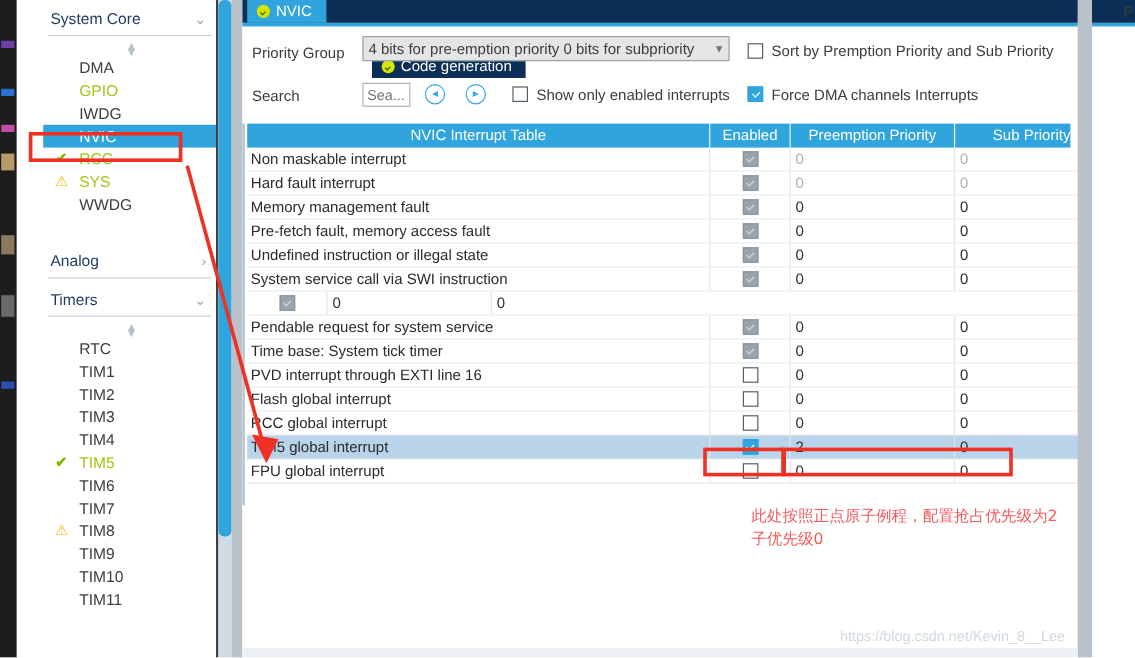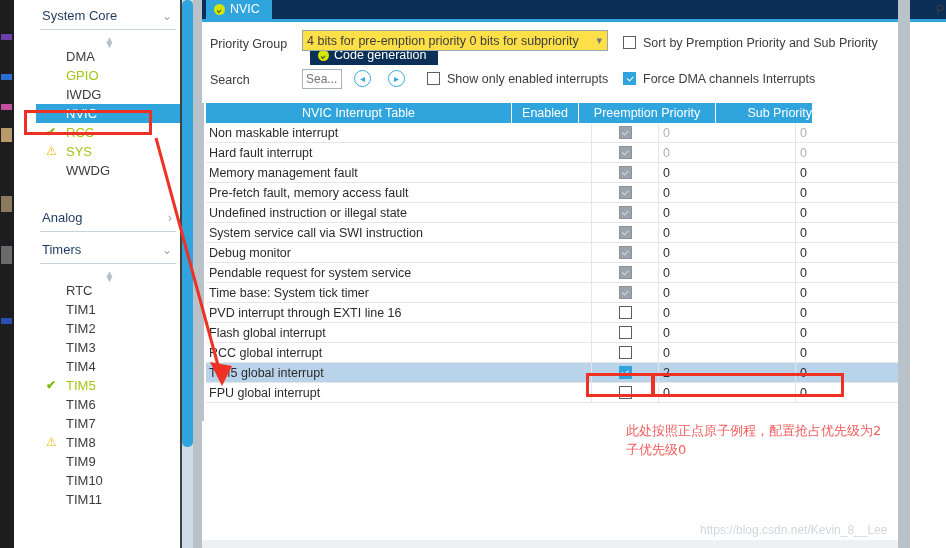--- a/index.html
+++ b/index.html
@@ -86,21 +86,21 @@
     content:""; position:absolute; left:2.5px; top:4.6px;
     width:3px; height:1.6px; border-left:1.6px solid #36552a;
     border-bottom:1.6px solid #36552a; transform:rotate(-45deg);
   }
   .tab-underline { height:3px; background:#2fa4dd; }
 
   
   .toolbar { position:relative; height:81px; }
   .tb-label { position:absolute; font-size:12.5px; color:#3c3c3c; }
   .combo {
-    position:absolute; border:1px solid #9aa4ad; background:#fde047;
+    position:absolute; border:1px solid #9aa4ad; background:#e5e5e5;
     height:21px; display:flex; align-items:center; justify-content:space-between;
     padding:0 5px 0 4px; font-size:12.5px; color:#3c3c3c; white-space:nowrap;
   }
   .combo .chev2 { color:#6b7780; font-size:11px; margin-left:6px; }
   .search-input {
     position:absolute; border:1px solid #a9b2b9; background:#fff;
     height:20px; width:40px; font-size:12px; color:#a9b2b9;
     padding:0 3px; line-height:18px; font-family:"Liberation Sans",sans-serif;
   }
   .navbtn {
@@ -122,21 +122,21 @@
   }
   .cbx-label { position:absolute; font-size:12.5px; color:#3c3c3c; white-space:nowrap; }
 
   
   .table { position:absolute; left:4px; top:103px; width:694px; }
   .thead { display:flex; height:20px; }
   .th {
     background:#2fa4dd; color:#ffffff; font-size:12.5px;
     line-height:20px; text-align:center; border-right:1px solid #ffffff;
   }
-  .th.c0 { width:306px; }
+  .th.c0 { width:386px; }
   .th.c1 { width:67px; }
   .th.c2 { width:137px; }
   .th.c3 { width:96px; border-right:none;text-align:right; }
 
   .trow {
     display:flex; height:20px; border-bottom:1px solid #e6e6e6;
     background:#ffffff;
   }
   .trow.sel { background:#b8d3ea; }
   .td { font-size:12.5px; color:#2b2b2b; line-height:20px; }
@@ -345,21 +345,20 @@
           </div>
           <div class="trow">
             <div class="td c0">System service call via SWI instruction</div>
             <div class="td c1">
               <div class="rcbx disabled"></div>
             </div>
             <div class="td c2">0</div>
             <div class="td c3">0</div>
           </div>
           <div class="trow">
-            <div class="td c0">Debug monitor</div>
             <div class="td c1">
               <div class="rcbx disabled"></div>
             </div>
             <div class="td c2">0</div>
             <div class="td c3">0</div>
           </div>
           <div class="trow">
             <div class="td c0">Pendable request for system service</div>
             <div class="td c1">
               <div class="rcbx disabled"></div>

